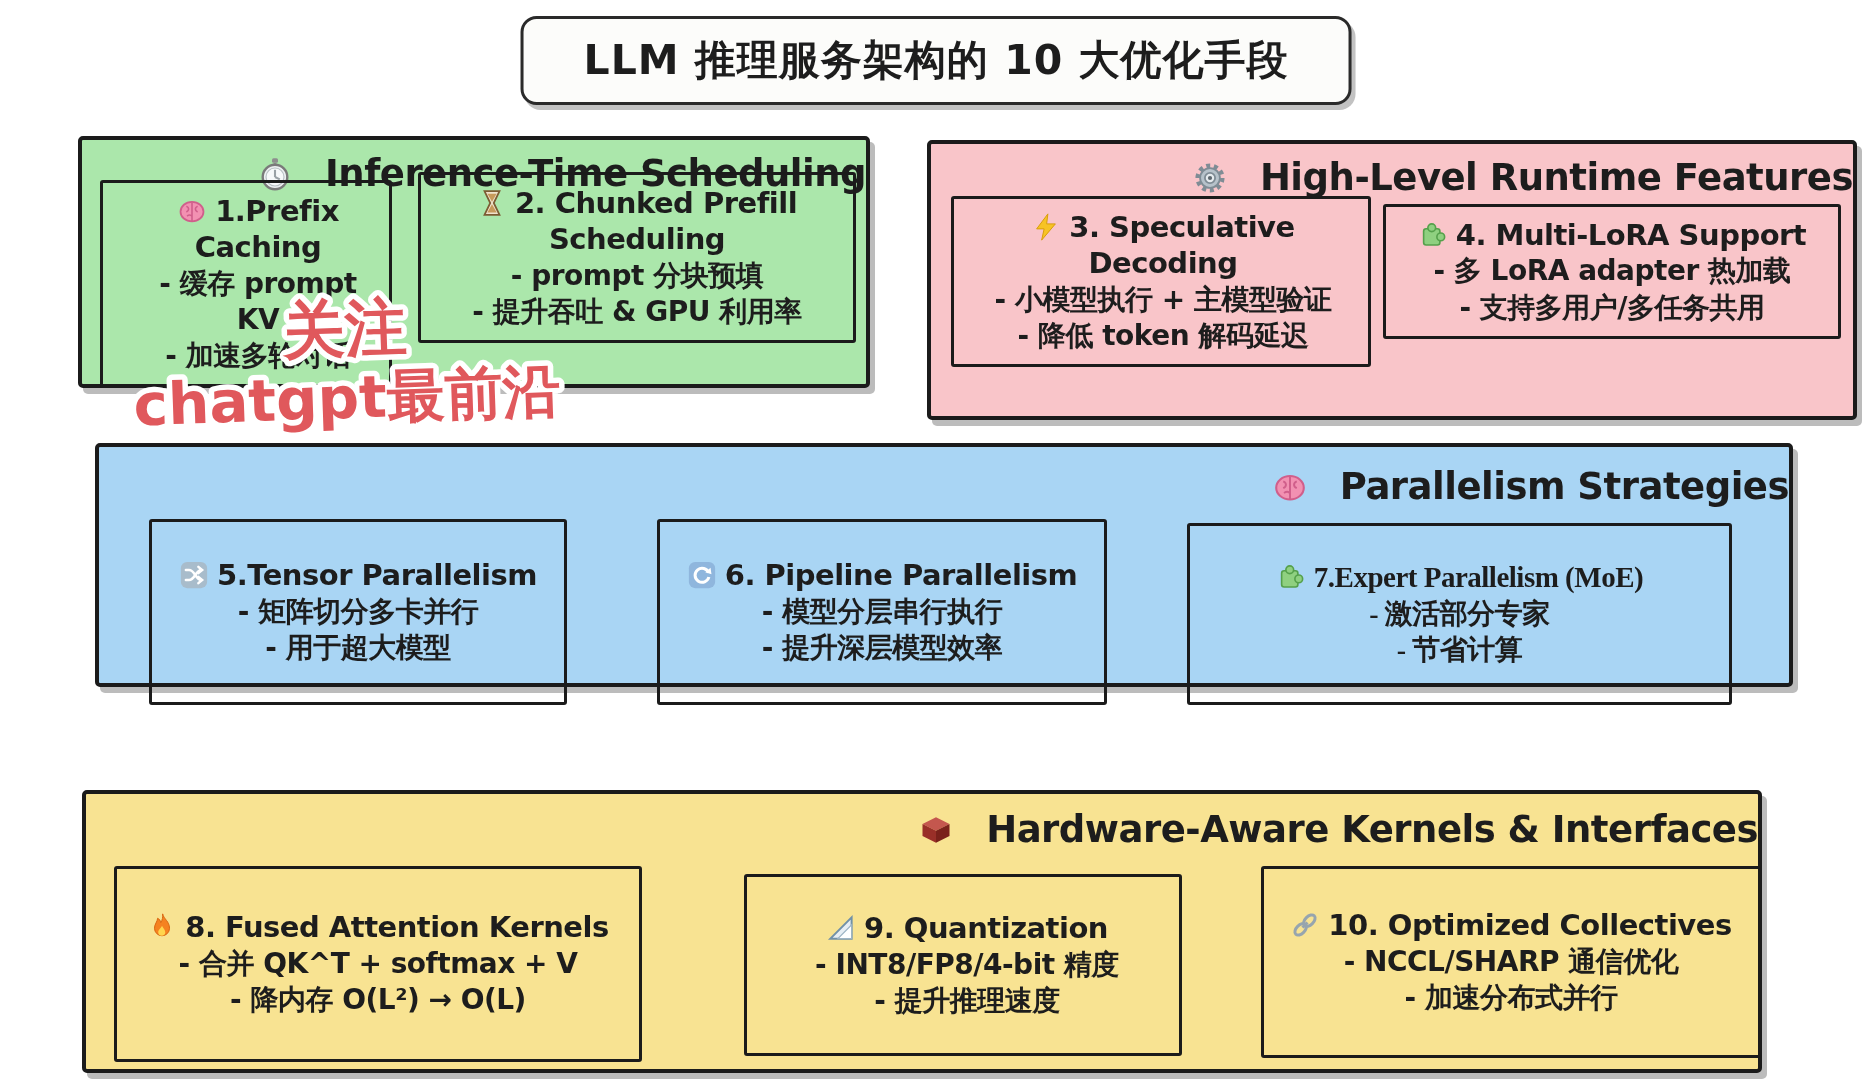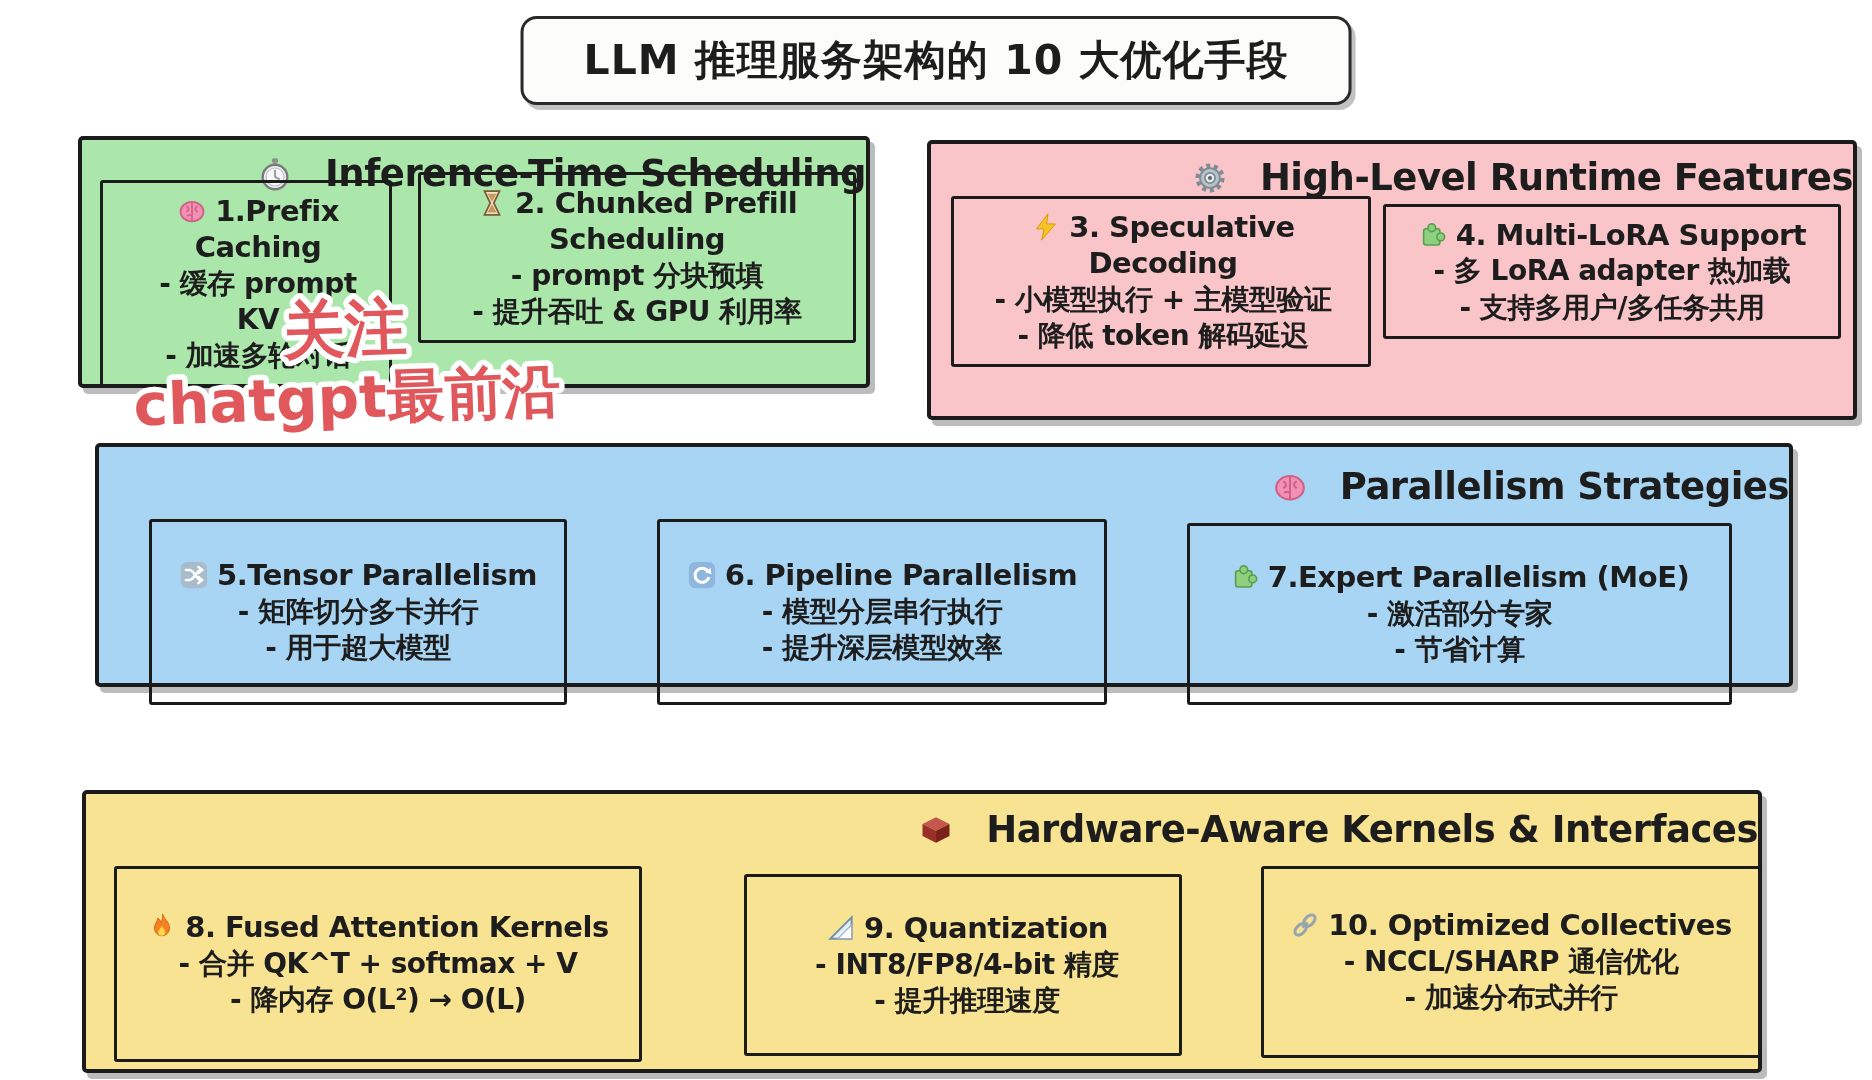--- a/index.html
+++ b/index.html
@@ -189,21 +189,21 @@
     </div>
     <div class="card" style="left:558px;top:72px;width:450px;min-height:186px;">
       <div class="card-title">
         <svg class="icon">
             <use href="#i-refresh"></use>
           </svg><span>6. Pipeline Parallelism</span>
       </div>
       <div class="bullet">- 模型分层串行执行</div>
       <div class="bullet">- 提升深层模型效率</div>
     </div>
-    <div class="card" style="left:1088px;top:76px;width:545px;min-height:182px;">
+    <div class="card" style="left:1088px;top:76px;width:545px;min-height:182px;font-family:Liberation Serif, serif;">
       <div class="card-title">
         <svg class="icon">
             <use href="#i-puzzle"></use>
           </svg><span>7.Expert Parallelism (MoE)</span>
       </div>
       <div class="bullet">- 激活部分专家</div>
       <div class="bullet">- 节省计算</div>
     </div>
   </div>
 

